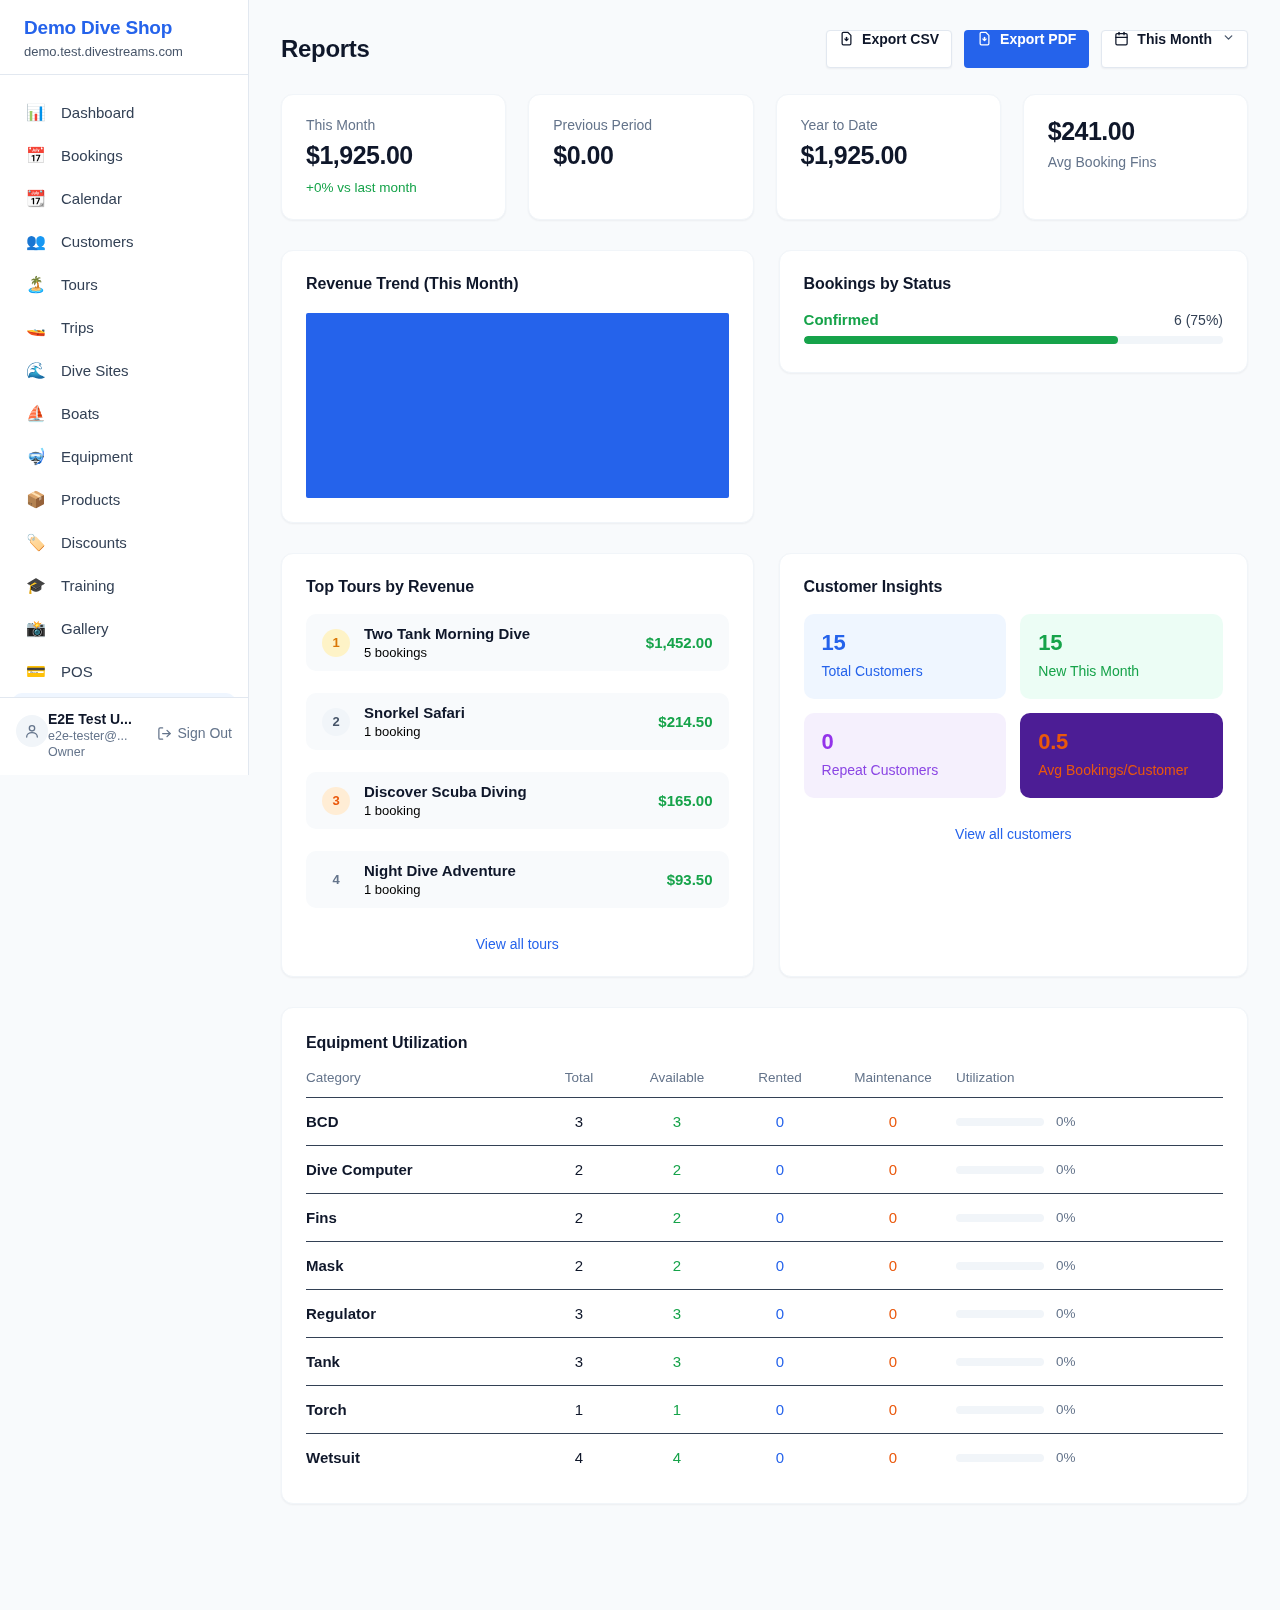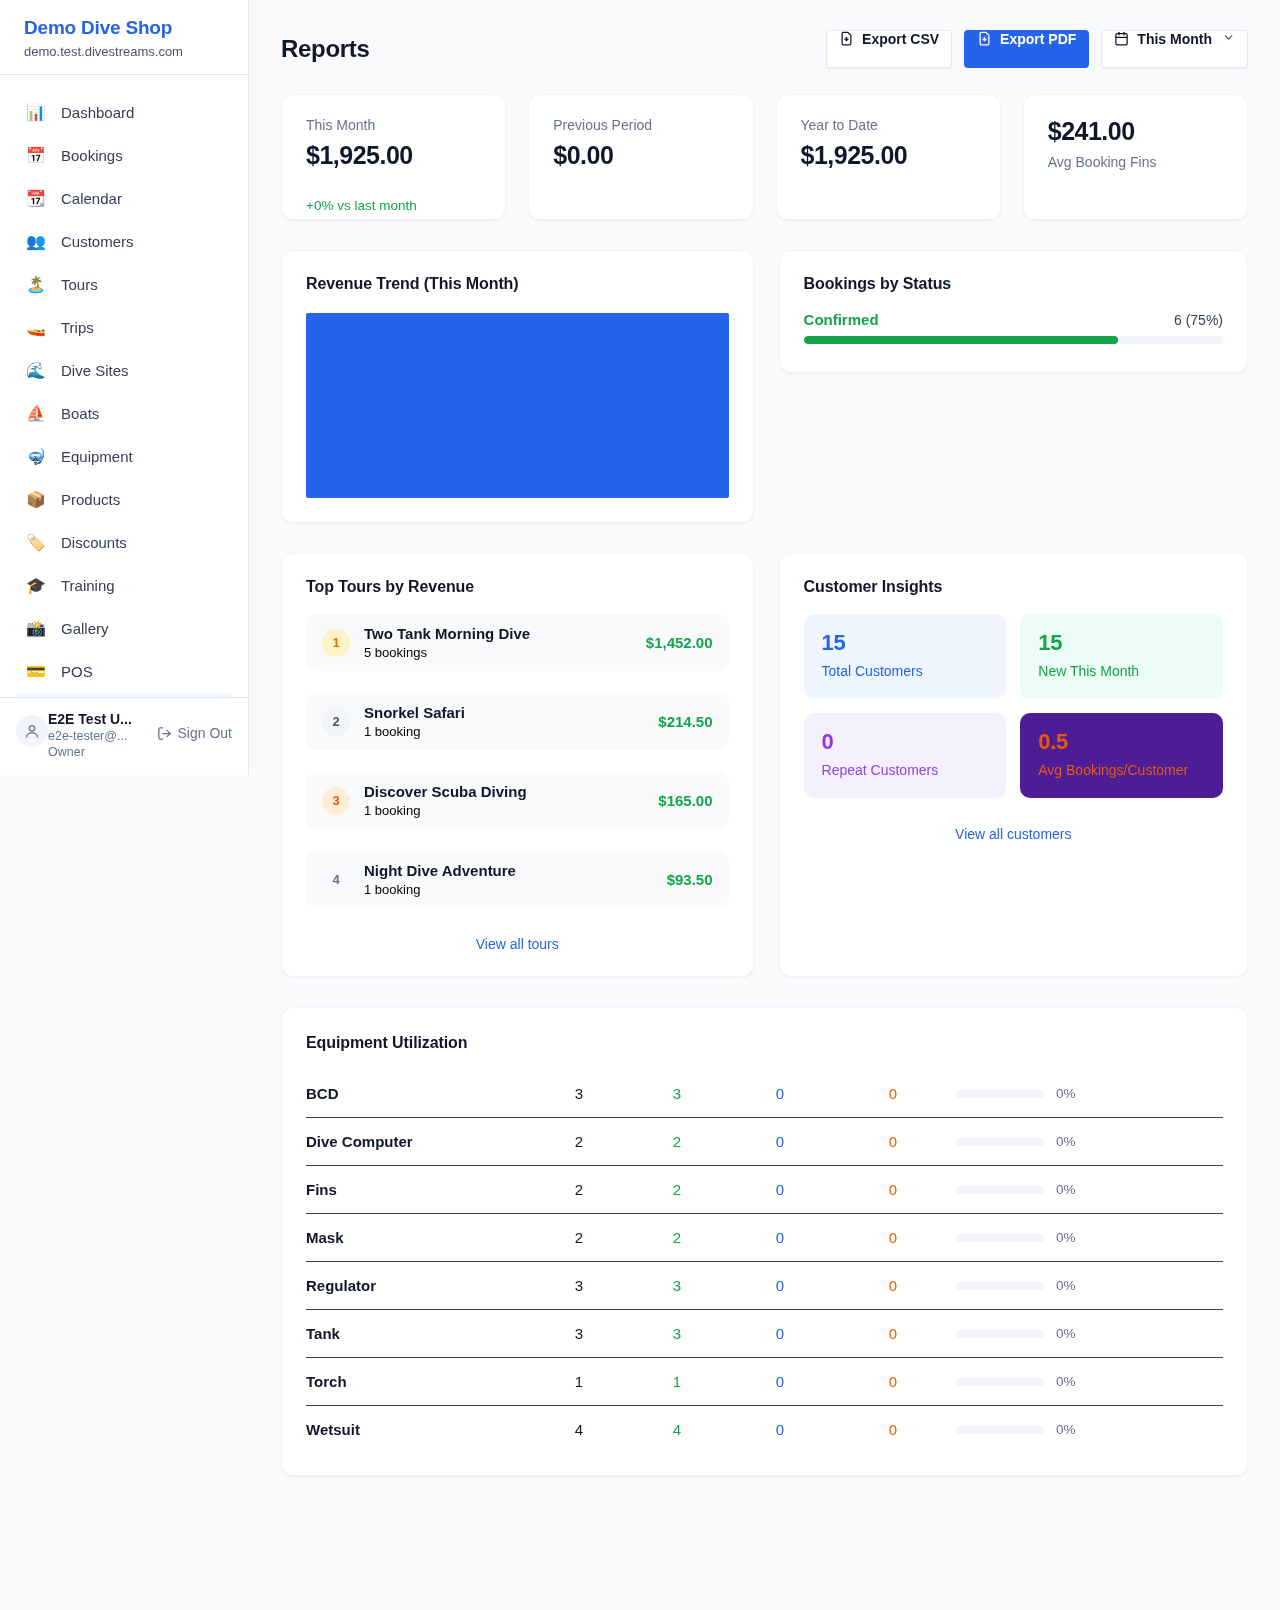--- a/index.html
+++ b/index.html
@@ -48,21 +48,21 @@
   }
   .btn-outline { background:#fff; border-color:#e2e8f0; color:#0f172a; box-shadow:0 1px 2px rgba(15,23,42,.05); }
   .btn-primary { background:#2563eb; color:#fff; }
   .chev { margin-left:2px; }
   
   .card { background:#fff; border:1px solid #f1f5f9; border-radius:12px; box-shadow:0 1px 2px rgba(15,23,42,.05); }
   .stats-grid { display:grid; grid-template-columns:repeat(4,1fr); gap:22px; margin-bottom:30px; }
   .stat-card { padding:22px 24px; height:126px; }
   .stat-label { font-size:14px; color:#64748b; }
   .stat-value { font-size:25px; font-weight:800; letter-spacing:-.5px; margin-top:8px; }
-  .stat-delta { font-size:13.5px; color:#16a34a; margin-top:28px; }
+  .stat-delta { font-size:13.5px; color:#16a34a; margin-top:10px; }
   .stat-card.reverse .stat-value { margin-top:0; }
   .stat-card.reverse .stat-label { margin-top:8px; }
   .two-col { display:grid; grid-template-columns:454fr 451fr; gap:25px; margin-bottom:30px; align-items:start; }
   .two-col.stretch { align-items:stretch; }
   .card-pad { padding:24px; }
   .card-title { font-size:16px; font-weight:700; margin-bottom:18px; letter-spacing:-.1px; }
   .chart-block { height:185px; background:#2563eb; border-radius:2px; margin-top:20px; }
   
   .status-row { margin-bottom:20px; }
   .status-row:last-child { margin-bottom:4px; }
@@ -345,20 +345,28 @@
           <div class="tile-value">0.5</div>
           <div class="tile-label">Avg Bookings/Customer</div>
         </div>
       </div>
       <a class="view-link">View all customers</a>
     </div>
   </div>
 
   <div class="card equip-card">
     <div class="card-title">Equipment Utilization</div>
+    <div class="eq-row eq-head">
+      <div>Category</div>
+      <div class="c-center">Total</div>
+      <div class="c-center">Available</div>
+      <div class="c-center">Rented</div>
+      <div class="c-center">Maintenance</div>
+      <div>Utilization</div>
+    </div>
 
     <div class="eq-row eq-data">
       <div class="eq-cat">BCD</div>
       <div class="c-center c-total">3</div>
       <div class="c-center c-avail">3</div>
       <div class="c-center c-rent">0</div>
       <div class="c-center c-maint">0</div>
       <div class="util-cell">
         <span class="util-bar"></span>
         <span class="util-text">0%</span>

